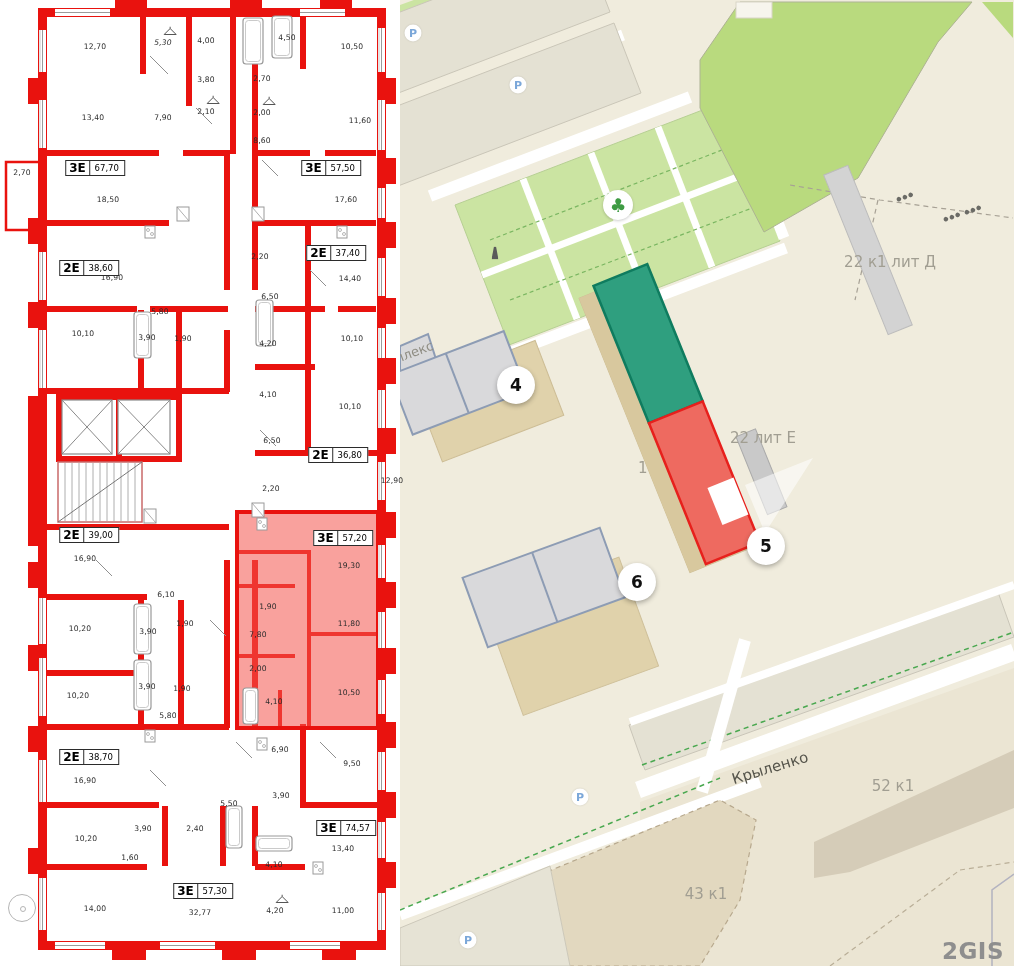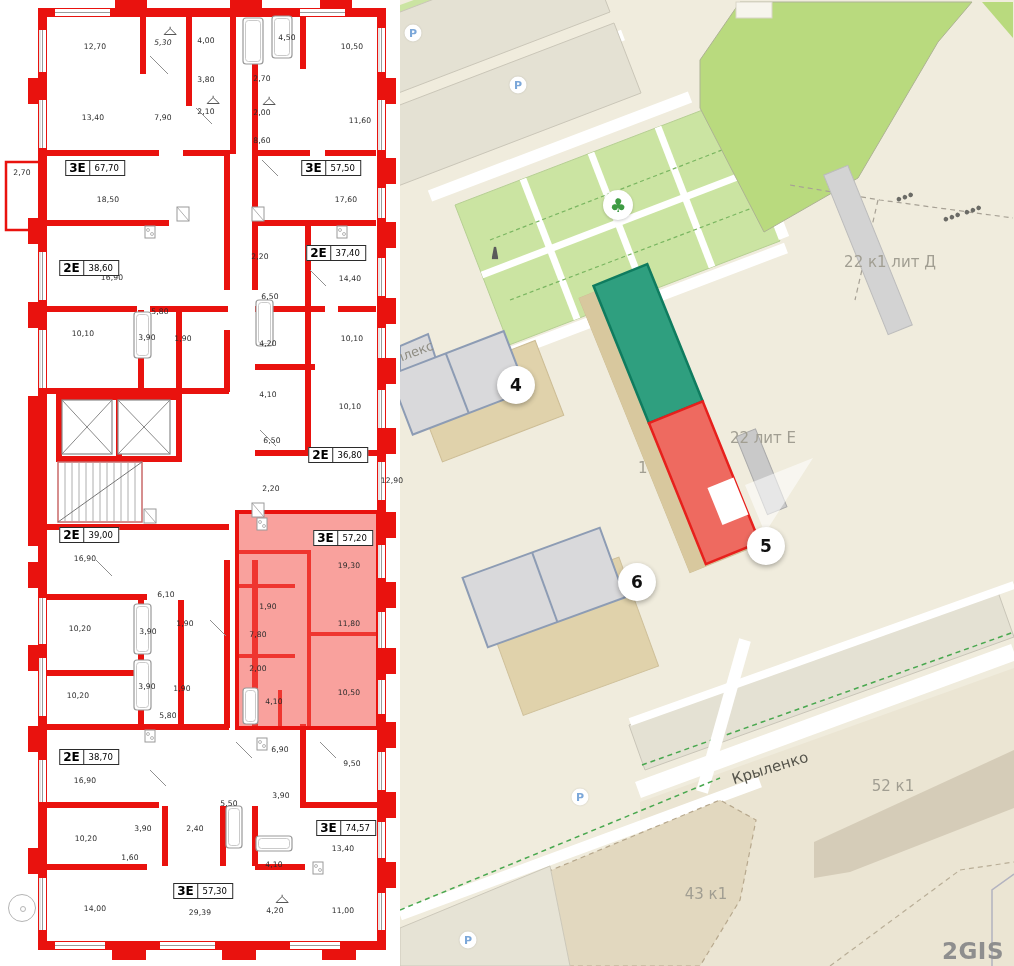--- a/index.html
+++ b/index.html
@@ -336,21 +336,21 @@
         <div class="room-label" style="left: 85px; top: 780px;"><span>16,90</span></div>
         <div class="room-label" style="left: 281px; top: 795px;"><span>3,90</span></div>
         <div class="room-label" style="left: 229px; top: 803px;"><span>5,50</span></div>
         <div class="room-label" style="left: 86px; top: 838px;"><span>10,20</span></div>
         <div class="room-label" style="left: 143px; top: 828px;"><span>3,90</span></div>
         <div class="room-label" style="left: 195px; top: 828px;"><span>2,40</span></div>
         <div class="room-label" style="left: 343px; top: 848px;"><span>13,40</span></div>
         <div class="room-label" style="left: 130px; top: 857px;"><span>1,60</span></div>
         <div class="room-label" style="left: 274px; top: 864px;"><span>4,10</span></div>
         <div class="room-label" style="left: 95px; top: 908px;"><span>14,00</span></div>
-        <div class="room-label" style="left: 200px; top: 912px;"><span>29,39</span></div>
+        <div class="room-label" style="left: 200px; top: 912px;"><span>32,77</span></div>
         <div class="room-label" style="left: 275px; top: 910px;"><span>4,20</span><span class="hanger">
             <svg width="14" height="9" viewBox="0 0 14 9">
               <path d="M7 0 v2 M1 8 L7 2 L13 8 Z" fill="none" stroke="#555" stroke-width="1"></path>
             </svg>
           </span></div>
         <div class="room-label" style="left: 343px; top: 910px;"><span>11,00</span></div>
         <div class="unit-badge" style="left: 95px; top: 168px;">
           <span class="ut">3Е</span>
           <span class="ua">67,70</span>
         </div>

